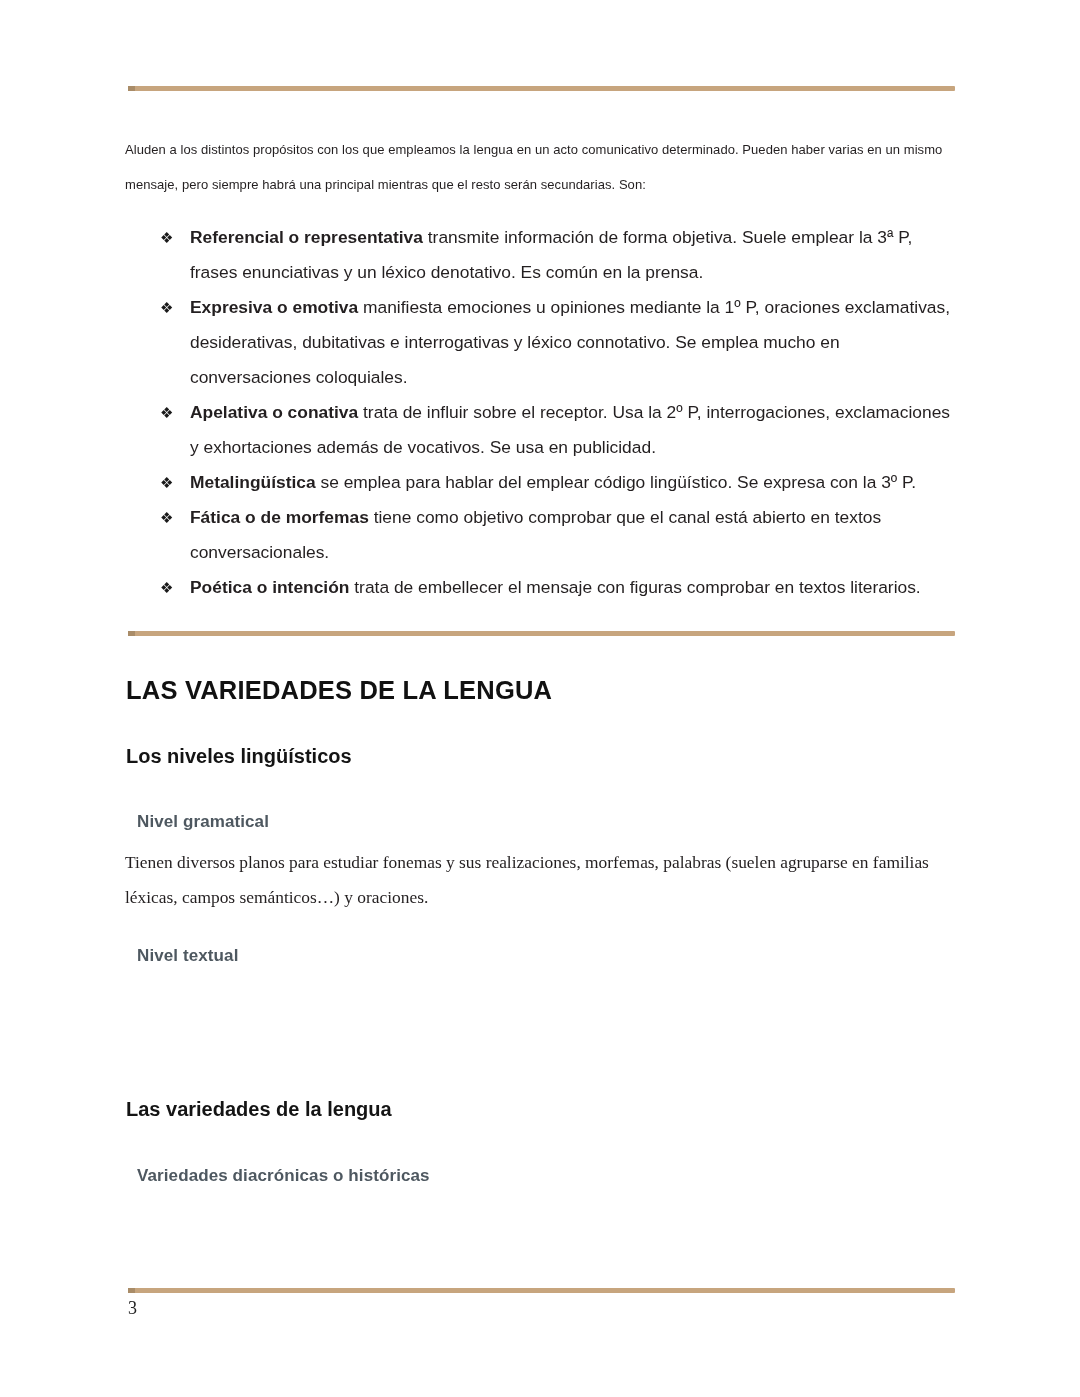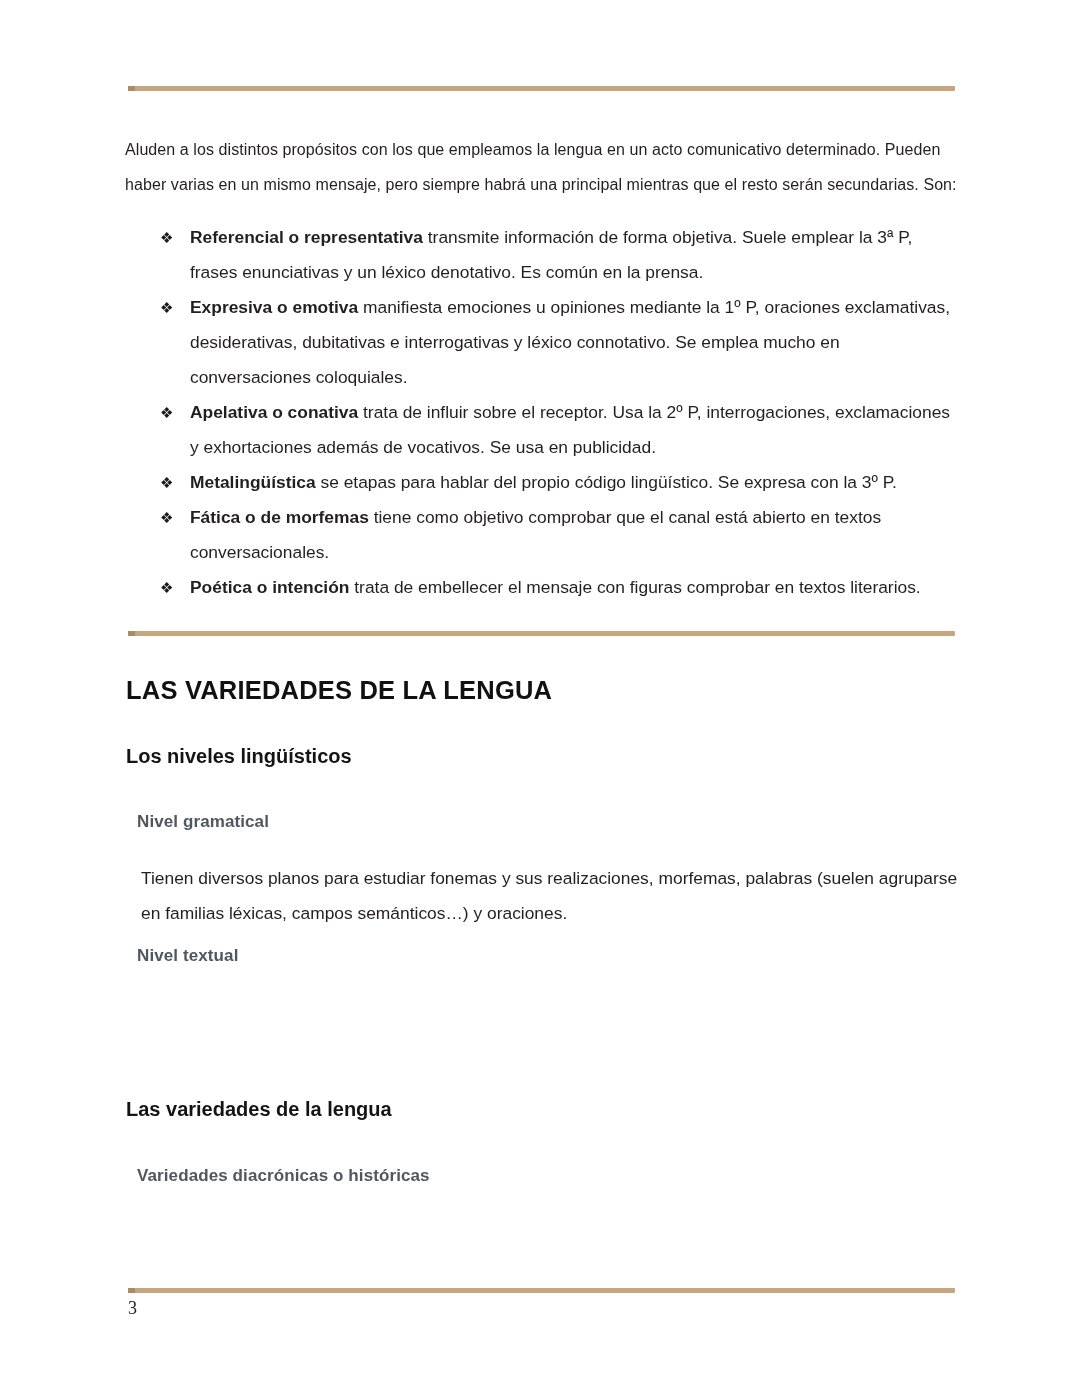--- a/index.html
+++ b/index.html
@@ -50,21 +50,21 @@
   
   .content {
     position: absolute;
     left: 125px;
     top: 132px;
     width: 832px;
   }
 
   p.body-text {
     margin: 0 0 0 0;
-    font-size: 16px;
+    font-size: 13px;
     line-height: 35px;
     color: #231f20;
     letter-spacing: 0.005em;
   }
 
   
   ul.bullets {
     list-style: none;
     margin: 18px 0 0 0;
     padding: 0 0 0 35px;
@@ -122,24 +122,25 @@
     letter-spacing: 0.1px;
   }
   .minor-gramatical { top: 800px; }
   .minor-textual    { top: 934px; }
   .minor-diacron    { top: 1154px; }
 
   .para-abs {
     position: absolute;
     left: 125px;
     width: 832px;
-    margin: 16px;
+    margin: 0;
     font-size: 17.4px;
     line-height: 35px;
     color: #231f20;
+    font-family: Liberation Serif, serif;
   }
   .para-gramatical { top: 845px; }
   .para-textual    { top: 979px; }
   .para-diacron    { top: 1199px; }
 
   
   .page-number {
     position: absolute;
     left: 128px;
     top: 1298px;
@@ -162,21 +163,21 @@
       <li>
         <span class="marker">❖</span><span class="lead">Referencial o representativa</span><span> transmite información de forma objetiva. Suele emplear la 3ª P, frases enunciativas y un léxico denotativo. Es común en la prensa.</span>
       </li>
       <li>
         <span class="marker">❖</span><span class="lead">Expresiva o emotiva</span><span> manifiesta emociones u opiniones mediante la 1º P, oraciones exclamativas, desiderativas, dubitativas e interrogativas y léxico connotativo. Se emplea mucho en conversaciones coloquiales.</span>
       </li>
       <li>
         <span class="marker">❖</span><span class="lead">Apelativa o conativa</span><span> trata de influir sobre el receptor. Usa la 2º P, interrogaciones, exclamaciones y exhortaciones además de vocativos. Se usa en publicidad.</span>
       </li>
       <li>
-        <span class="marker">❖</span><span class="lead">Metalingüística</span><span> se etapas para hablar del propio código lingüístico. Se expresa con la 3º P.</span>
+        <span class="marker">❖</span><span class="lead">Metalingüística</span><span> se emplea para hablar del emplear código lingüístico. Se expresa con la 3º P.</span>
       </li>
       <li>
         <span class="marker">❖</span><span class="lead">Fática o de morfemas</span><span> tiene como objetivo comprobar que el canal está abierto en textos conversacionales.</span>
       </li>
       <li>
         <span class="marker">❖</span><span class="lead">Poética o intención</span><span> trata de embellecer el mensaje con figuras comprobar en textos literarios.</span>
       </li>
     </ul>
   </div>
 

